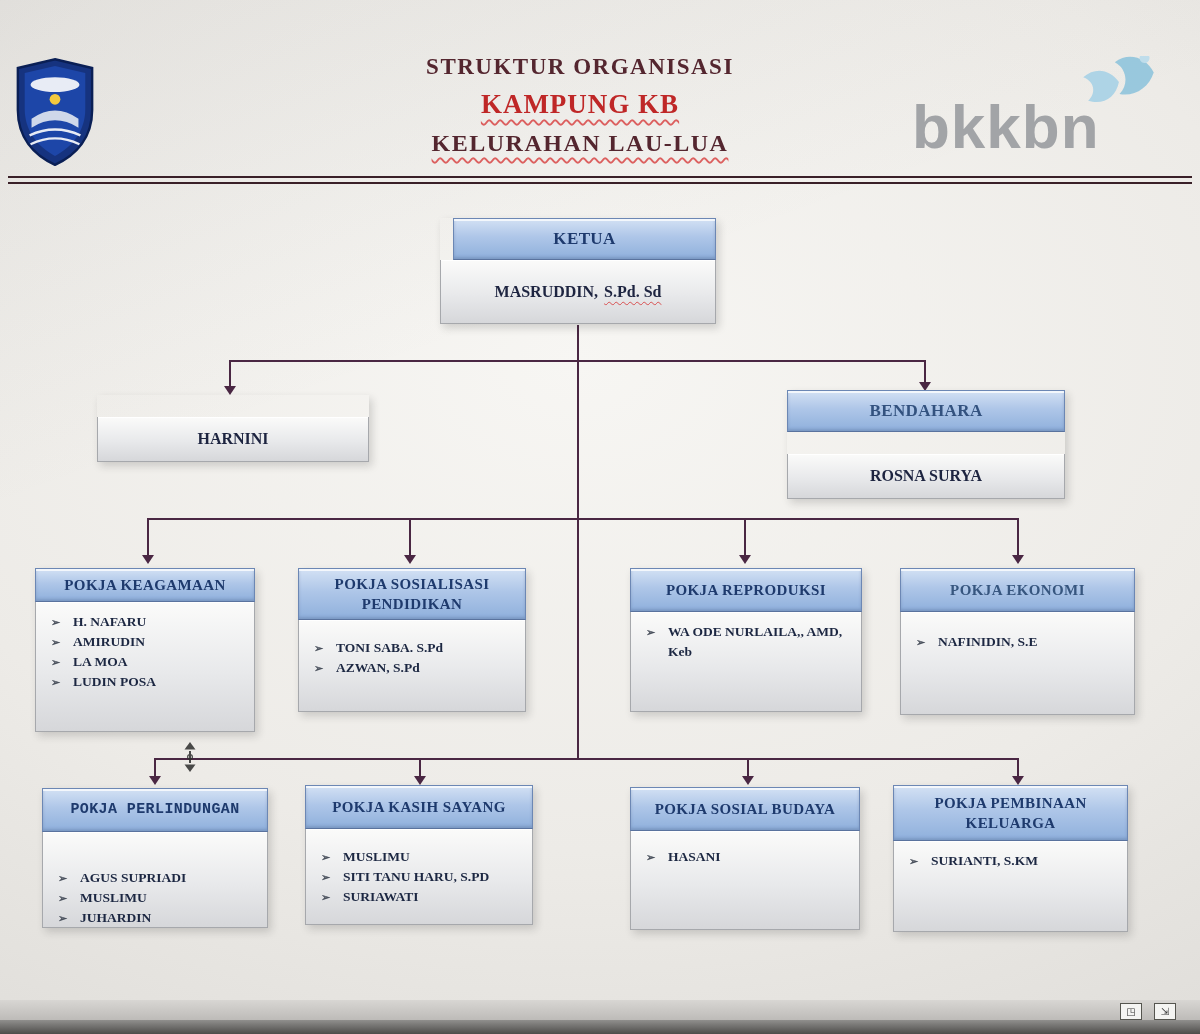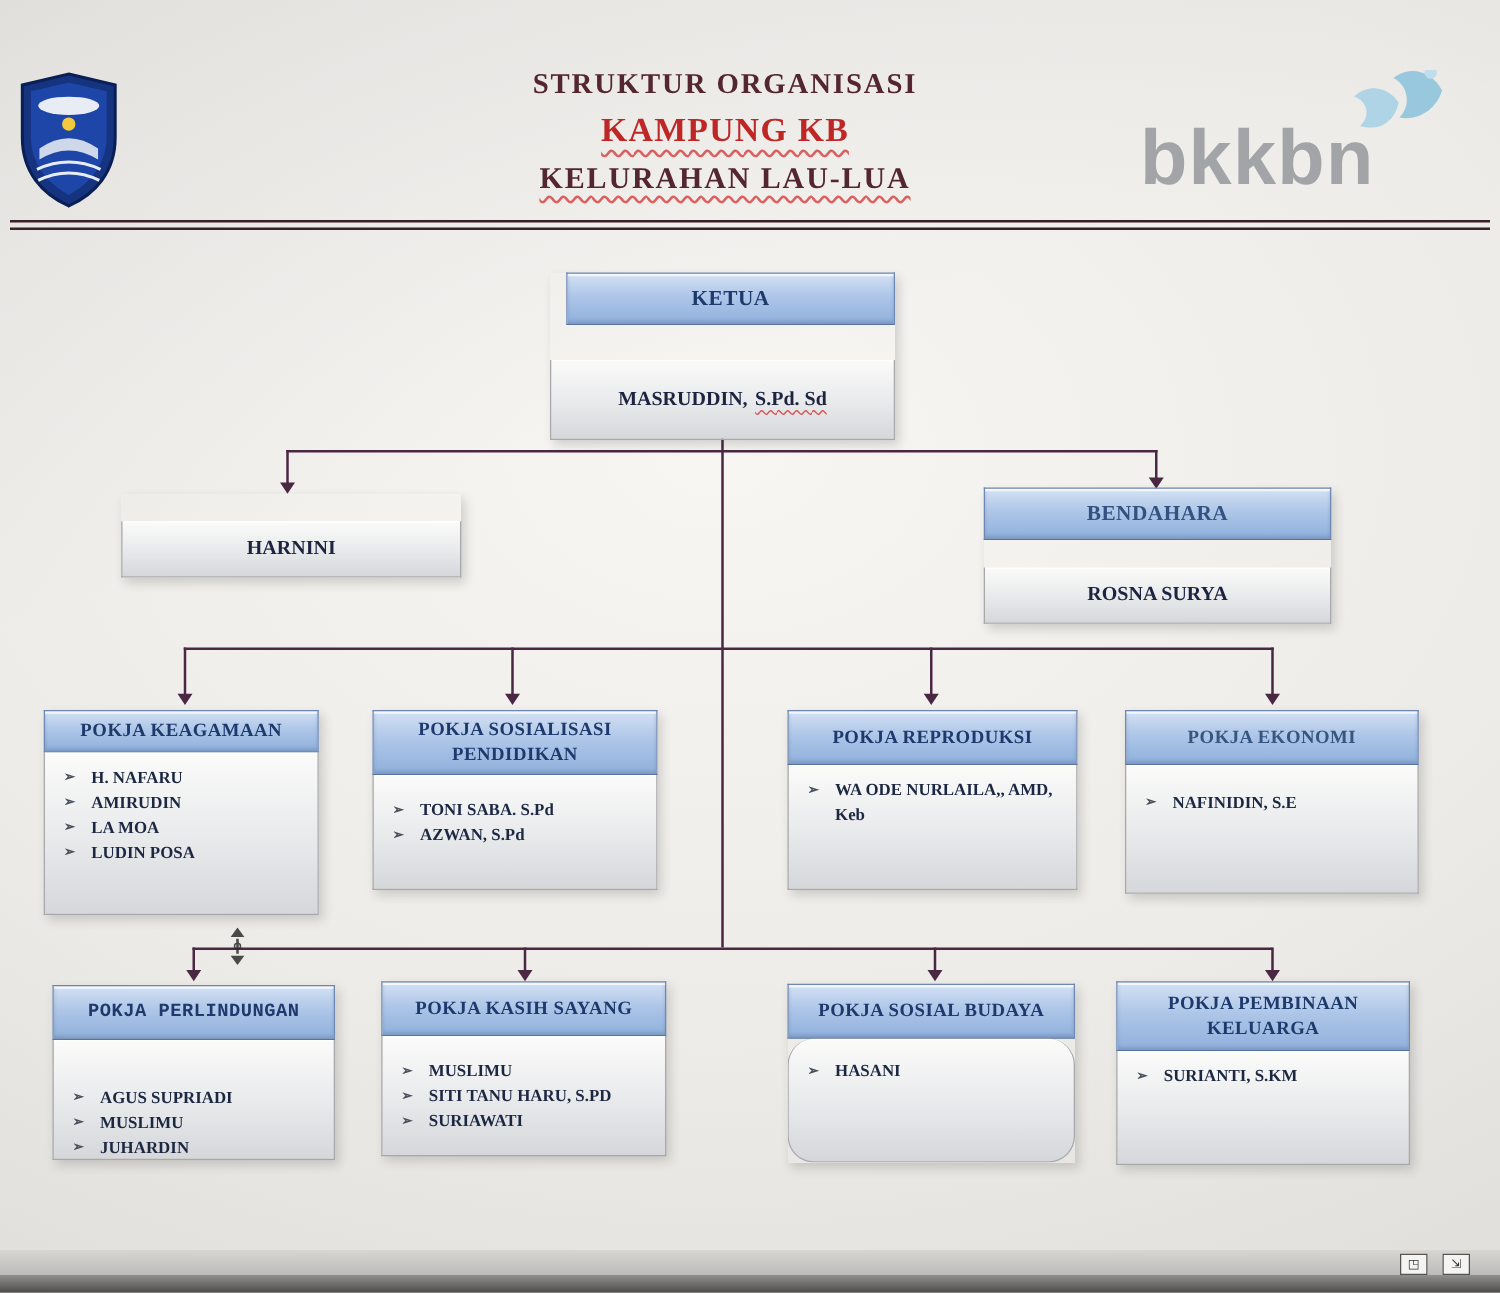--- a/index.html
+++ b/index.html
@@ -43,21 +43,21 @@
     border:1px solid #a6a8ac;border-top:none;
     box-shadow:inset 0 1px 0 #fff;
     color:#1d2440;font-weight:bold;box-sizing:border-box;
   }
   .center-name{display:flex;align-items:center;justify-content:center;gap:6px;font-size:16px;}
   .wavy{text-decoration:underline;text-decoration-style:wavy;text-decoration-color:rgba(214,48,48,.8);
         text-decoration-thickness:1.2px;text-underline-offset:4px;}
 
   #n-ketua{left:440px;top:218px;width:276px;}
   #n-ketua .nhead{height:42px;font-size:17px;margin-left:13px;}
-  #n-ketua .nbody{height:64px;margin-top:28px;}
+  #n-ketua .nbody{height:64px;}
   #n-sek{left:97px;top:395px;width:272px;}
   #n-sek .nhead{height:42px;font-size:17px;}
   #n-sek .nbody{height:45px;}
   #n-ben{left:787px;top:390px;width:278px;}
   #n-ben .nhead{height:42px;font-size:17px;color:#33527f;}
   #n-ben .nbody{height:45px;}
   #n-ben .center-name, #n-sek .center-name{height:45px;margin-top:22px;}
   #n-sek .center-name{font-size:16px;}
   #n-ketua .center-name{height:64px;}
 
@@ -68,21 +68,21 @@
   #n-l33{left:630px;top:568px;width:232px;}
   #n-l33 .nhead{height:44px;}  #n-l33 .nbody{height:100px;}
   #n-l34{left:900px;top:568px;width:235px;}
   #n-l34 .nhead{height:44px;color:#37567f;}  #n-l34 .nbody{height:103px;}
 
   #n-l41{left:42px;top:788px;width:226px;}
   #n-l41 .nhead{height:44px;font-family:Liberation Mono, monospace;}  #n-l41 .nbody{height:96px;}
   #n-l42{left:305px;top:785px;width:228px;}
   #n-l42 .nhead{height:44px;}  #n-l42 .nbody{height:96px;}
   #n-l43{left:630px;top:787px;width:230px;}
-  #n-l43 .nhead{height:44px;}  #n-l43 .nbody{height:99px;border-radius:21px;}
+  #n-l43 .nhead{height:44px;}  #n-l43 .nbody{height:99px;}
   #n-l44{left:893px;top:785px;width:235px;}
   #n-l44 .nhead{height:56px;}  #n-l44 .nbody{height:91px;}
 
   .members{margin:0;padding:10px 6px 0 12px;list-style:none;}
   .members li{position:relative;padding-left:25px;font-size:13.5px;line-height:20px;color:#1c2742;font-weight:bold;}
   .members li::before{content:"\27A2";position:absolute;left:3px;top:0;font-size:11px;color:#49505c;}
   #n-l32 .members{padding-top:18px;}
   #n-l33 .members{padding-right:14px;}
   #n-l34 .members{padding-top:20px;}
   #n-l41 .members{padding-top:36px;}

